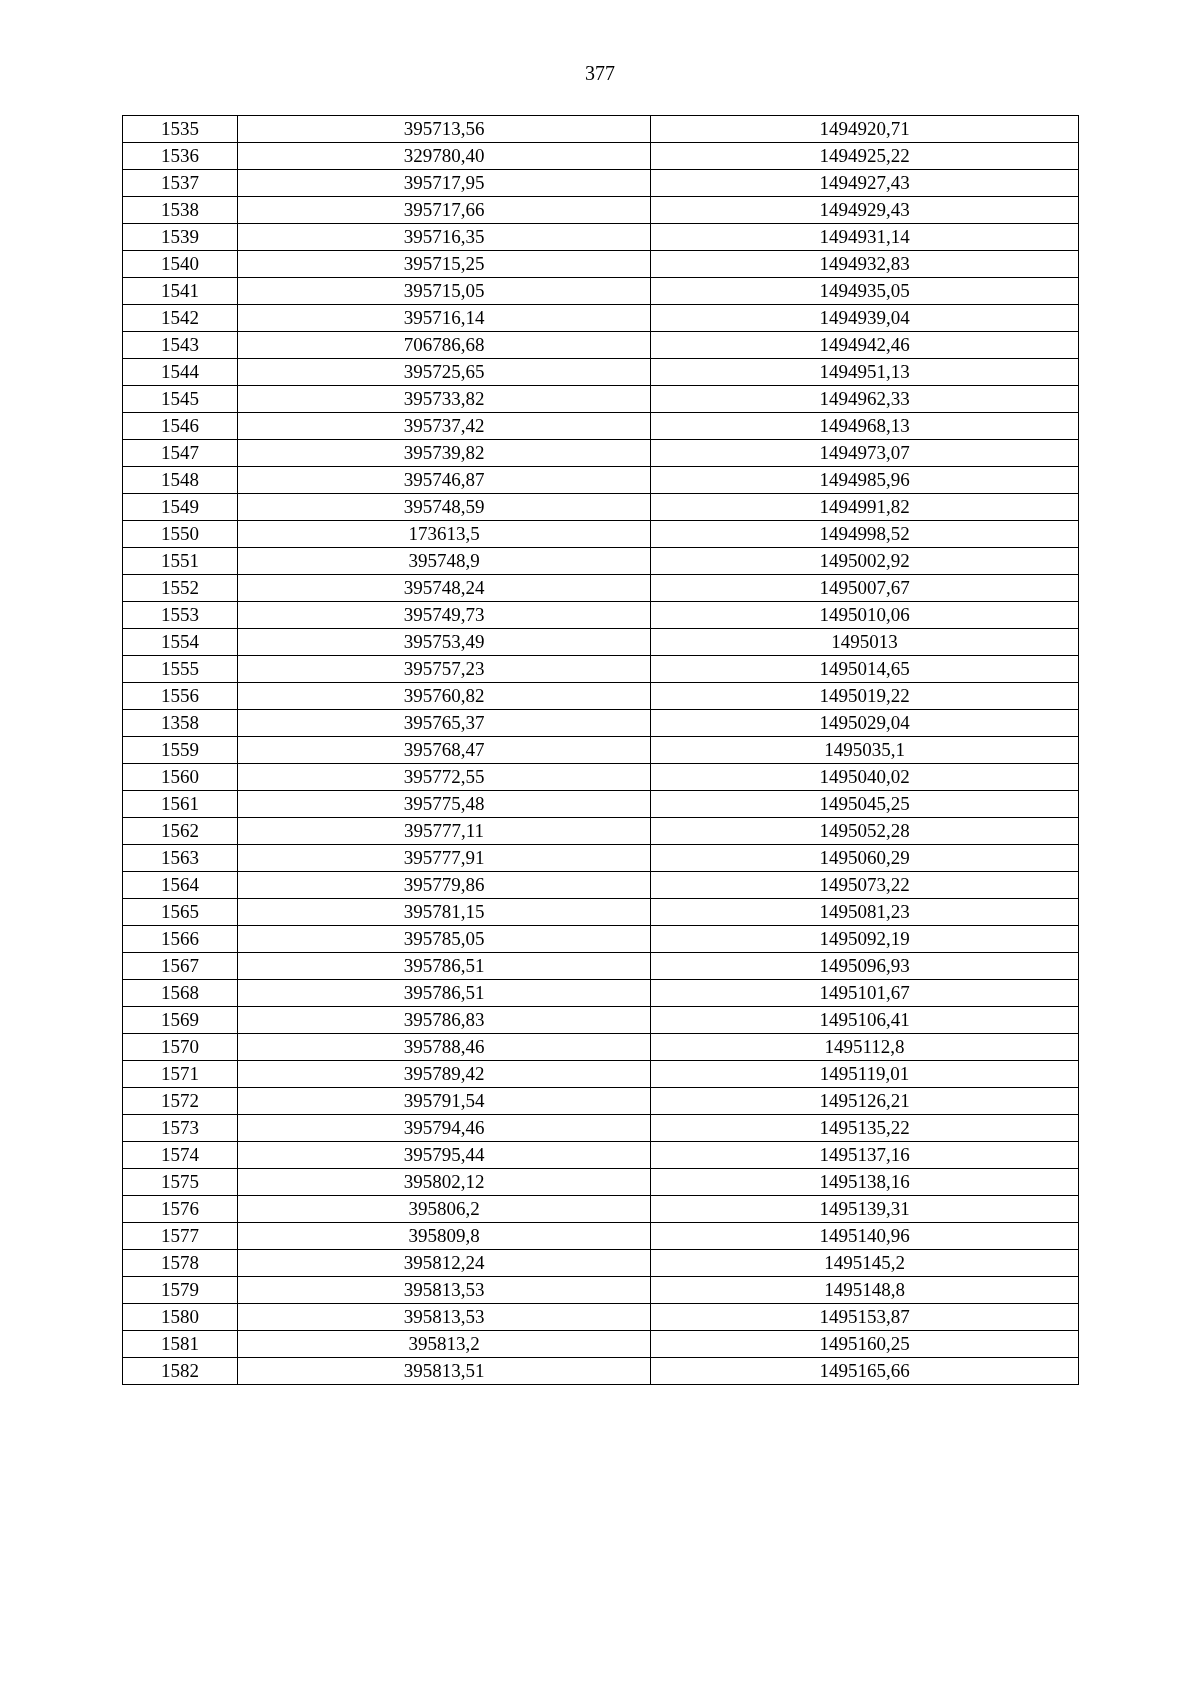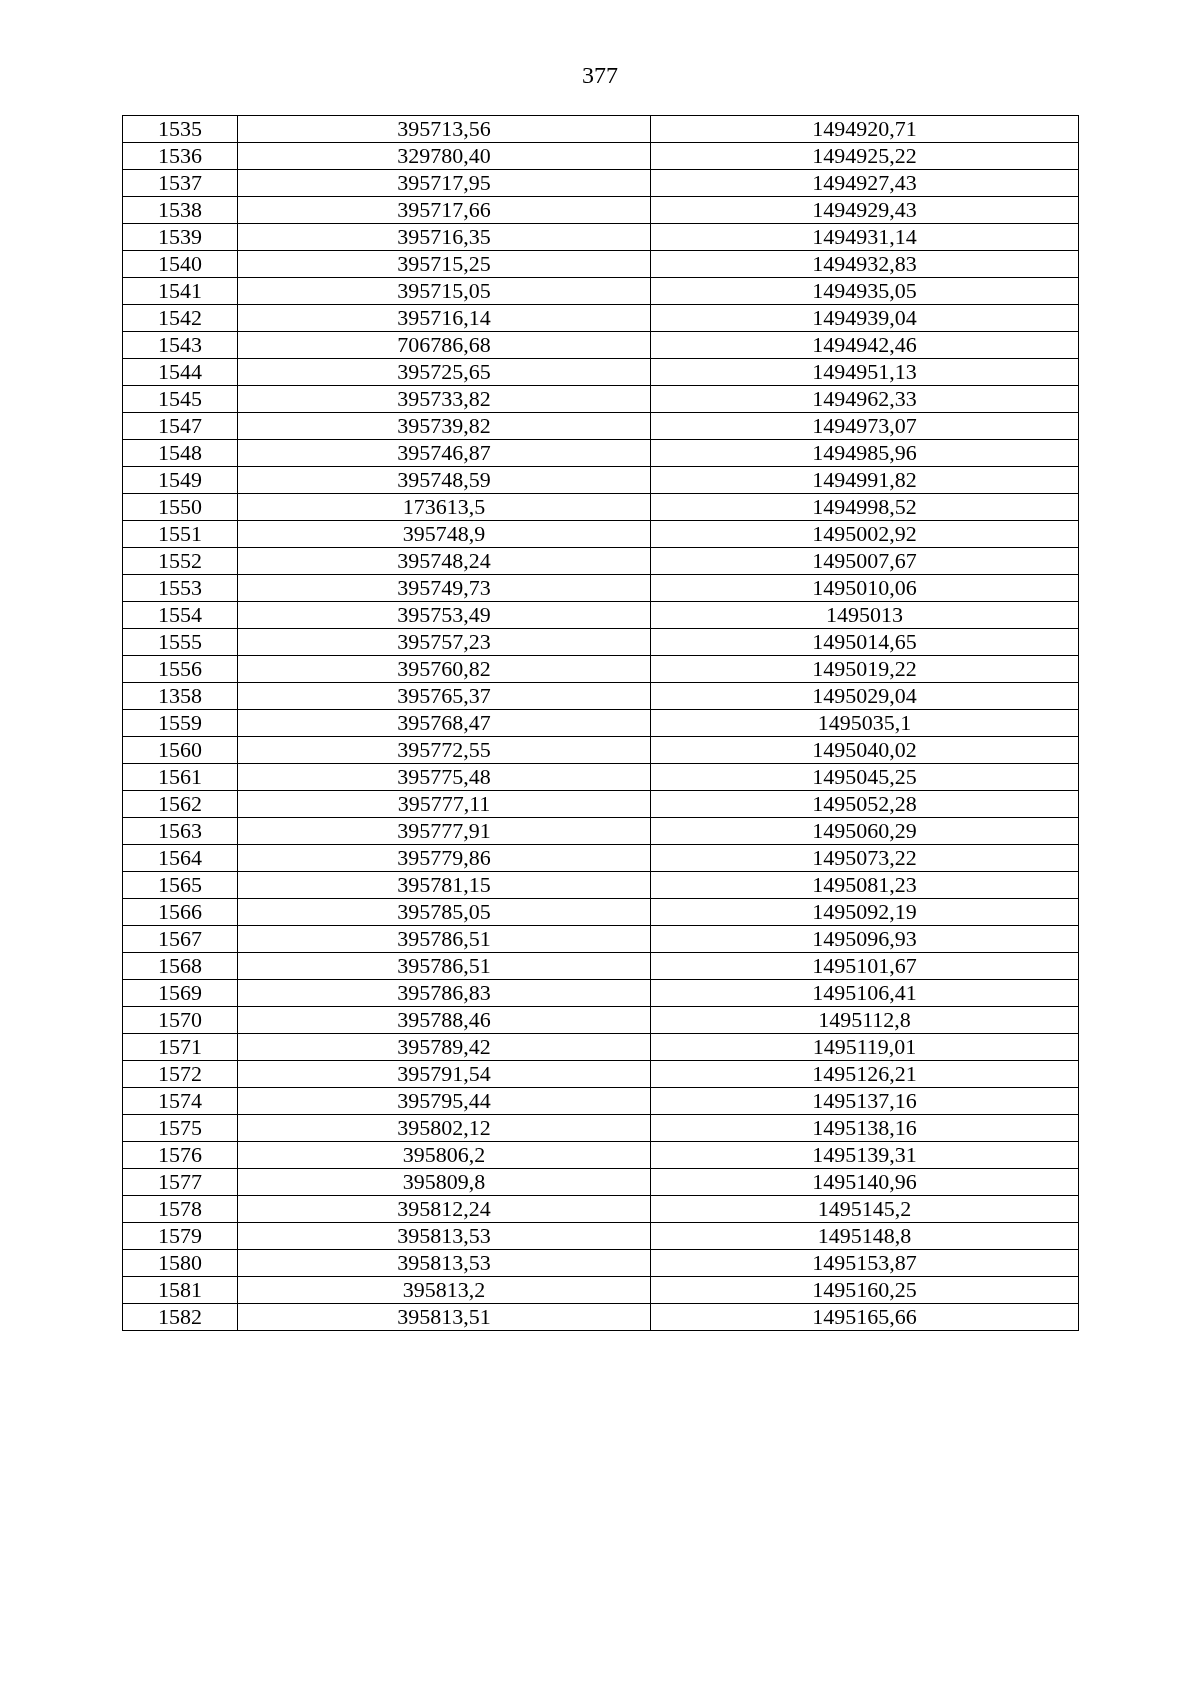--- a/index.html
+++ b/index.html
@@ -14,30 +14,30 @@
     background: #ffffff;
     font-family: "Liberation Serif", "DejaVu Serif", serif;
     color: #000000;
   }
   .page-number {
     position: absolute;
     top: 62px;
     left: 0;
     width: 100%;
     text-align: center;
-    font-size: 24px;
+    font-size: 20px;
   }
   .data-table {
     position: absolute;
     top: 115px;
     left: 122px;
     width: 956px;
     border-collapse: collapse;
     table-layout: fixed;
-    font-size: 22px;
+    font-size: 19px;
   }
   .data-table td {
     border: 1.5px solid #000000;
     height: 26px;
     padding: 0;
     text-align: center;
     vertical-align: middle;
     overflow: hidden;
     white-space: nowrap;
   }
@@ -107,20 +107,25 @@
           <td>1544</td>
           <td>395725,65</td>
           <td>1494951,13</td>
         </tr>
         <tr>
           <td>1545</td>
           <td>395733,82</td>
           <td>1494962,33</td>
         </tr>
         <tr>
+          <td>1546</td>
+          <td>395737,42</td>
+          <td>1494968,13</td>
+        </tr>
+        <tr>
           <td>1547</td>
           <td>395739,82</td>
           <td>1494973,07</td>
         </tr>
         <tr>
           <td>1548</td>
           <td>395746,87</td>
           <td>1494985,96</td>
         </tr>
         <tr>
@@ -230,20 +235,25 @@
         </tr>
         <tr>
           <td>1571</td>
           <td>395789,42</td>
           <td>1495119,01</td>
         </tr>
         <tr>
           <td>1572</td>
           <td>395791,54</td>
           <td>1495126,21</td>
+        </tr>
+        <tr>
+          <td>1573</td>
+          <td>395794,46</td>
+          <td>1495135,22</td>
         </tr>
         <tr>
           <td>1574</td>
           <td>395795,44</td>
           <td>1495137,16</td>
         </tr>
         <tr>
           <td>1575</td>
           <td>395802,12</td>
           <td>1495138,16</td>

